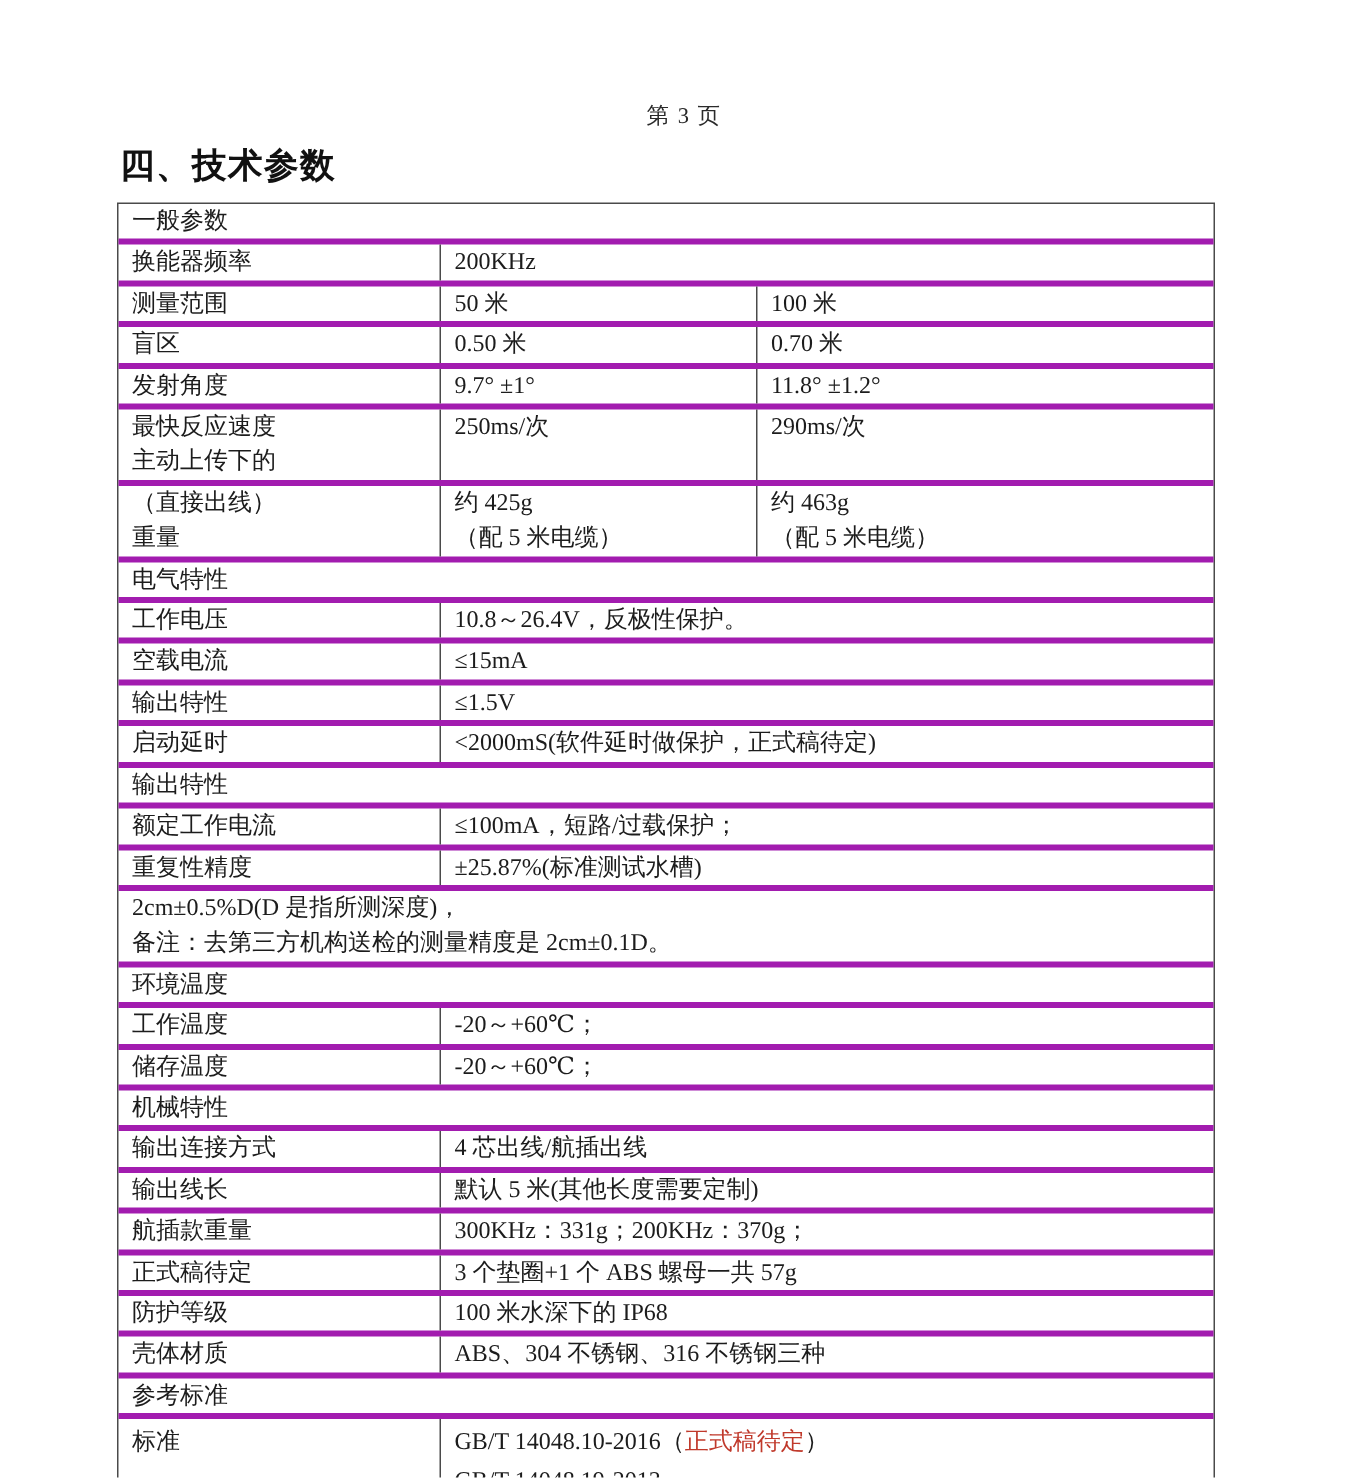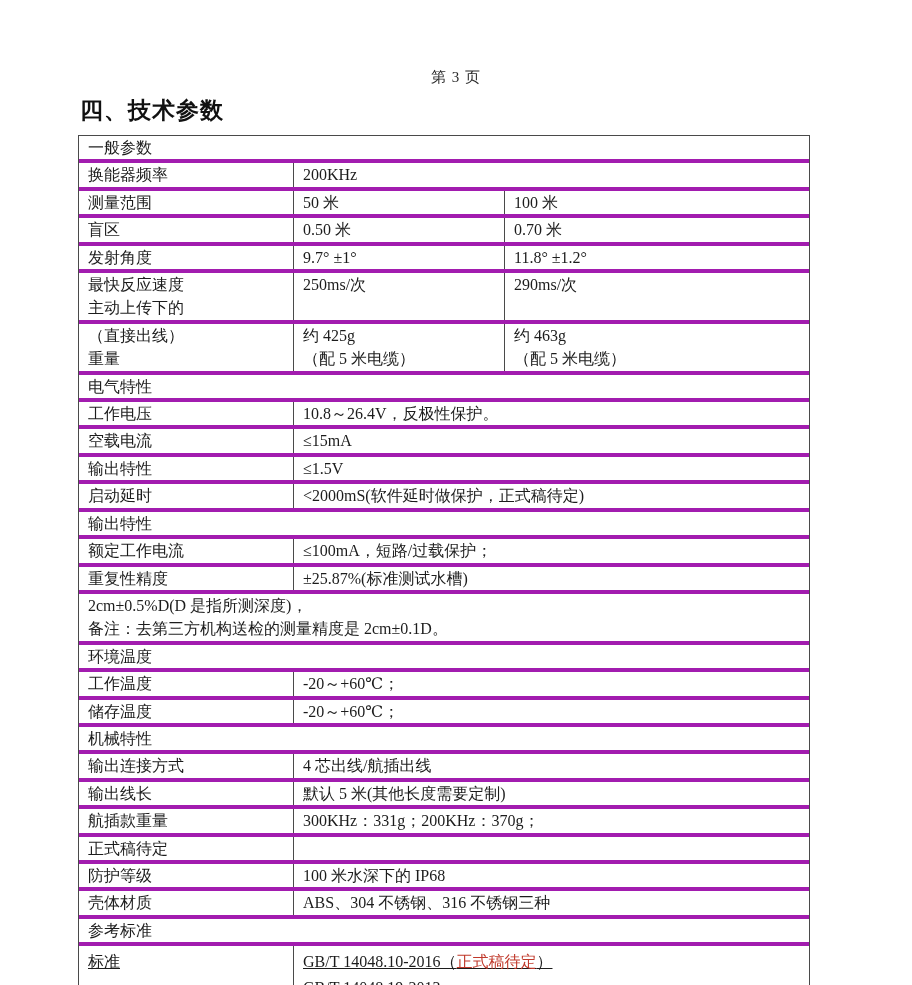--- a/index.html
+++ b/index.html
@@ -27,21 +27,21 @@
   .t-row { display: flex; border-top: 4px solid #a21caf; align-items: stretch; }
   .t-row:first-child { border-top: none; }
   .cell { box-sizing: border-box; padding: 0 6px 0 9px; }
   .c1 { width: 215px; border-right: 1px solid #4a4a4a; }
   .c2 { width: 211px; border-right: 1px solid #4a4a4a; }
   .c3 { flex: 1; }
   .c23 { flex: 1; }
   .full { flex: 1; }
   .cell-line { line-height: 23.4px; white-space: nowrap; }
   .spacious .cell { padding-top: 3px; padding-bottom: 4px; }
-  .spacious .cell-line { line-height: 26px; text-decoration: underline; }
+  .spacious .cell-line { line-height: 26px; }
   .red { color: #c0392b; margin-top: 48px; }
 </style>
 </head>
 <body>
 
 <div class="doc">
   <div class="page-number">第 3 页</div>
   <h1 class="doc-title">四、技术参数</h1>
   <div class="param-table" id="param-table">
       <div class="t-row">
@@ -227,20 +227,23 @@
           <div class="cell-line"><span>航插款重量</span></div>
         </div>
         <div class="cell c23">
           <div class="cell-line"><span>300KHz：331g；200KHz：370g；</span></div>
         </div>
       </div>
       <div class="t-row">
         <div class="cell c1">
           <div class="cell-line"><span>正式稿待定</span></div>
         </div>
+        <div class="cell c23">
+          <div class="cell-line"><span>3 个垫圈+1 个 ABS 螺母一共 57g</span></div>
+        </div>
       </div>
       <div class="t-row">
         <div class="cell c1">
           <div class="cell-line"><span>防护等级</span></div>
         </div>
         <div class="cell c23">
           <div class="cell-line"><span>100 米水深下的 IP68</span></div>
         </div>
       </div>
       <div class="t-row">

